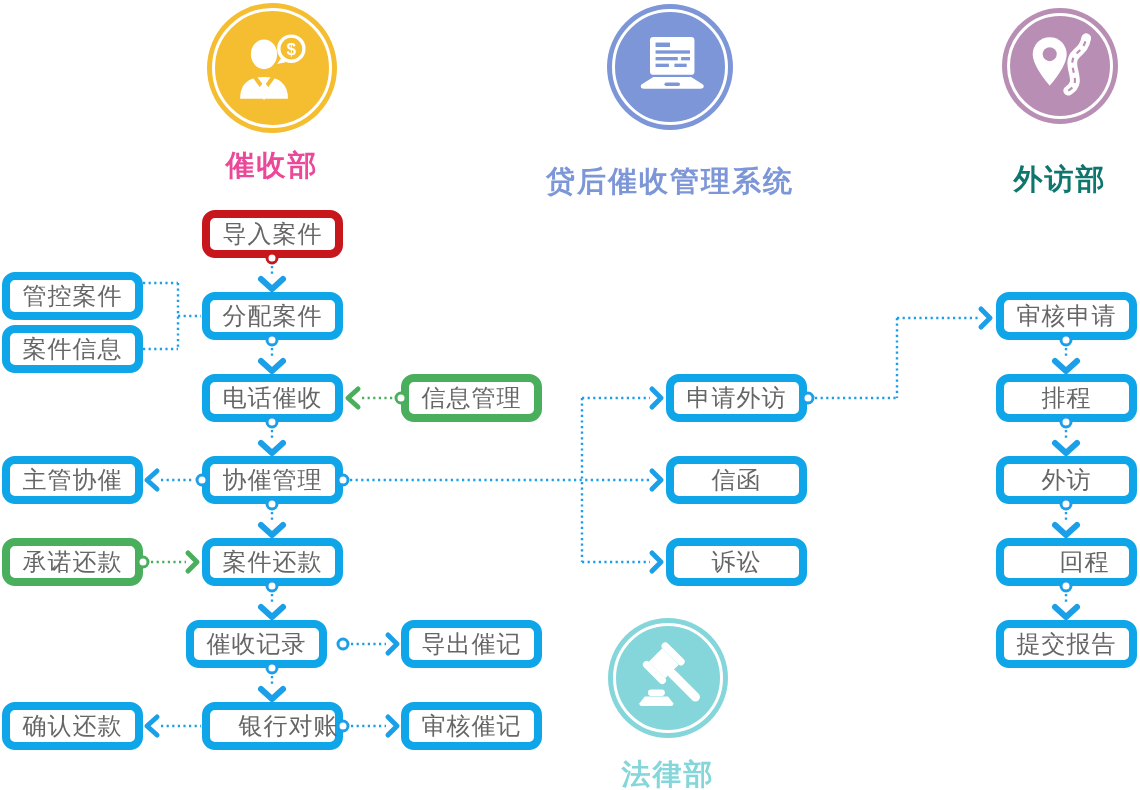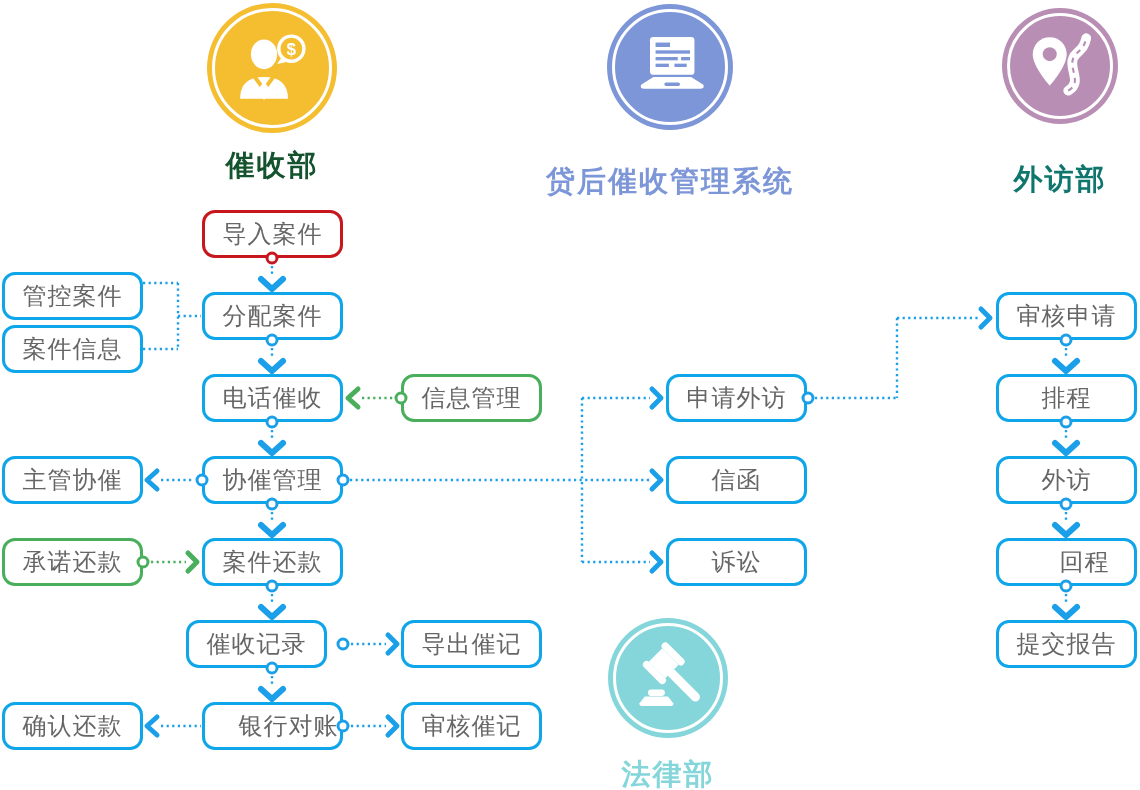--- a/index.html
+++ b/index.html
@@ -12,21 +12,21 @@
   
   .dept{position:absolute;display:flex;flex-direction:column;align-items:center;}
   .disc{position:relative;border-radius:50%;display:flex;align-items:center;justify-content:center;}
   .disc::after{content:"";position:absolute;inset:5px;border:3px solid #fff;border-radius:50%;}
   .disc svg{position:relative;z-index:2;}
   .dept-label{font-weight:bold;font-size:29px;letter-spacing:2px;white-space:nowrap;}
 
   
   .node{
     position:absolute;width:141px;height:48px;box-sizing:border-box;
-    border:3px solid #0ea5e9;border-radius:13px;background:#fff;
+    border:8px solid #0ea5e9;border-radius:13px;background:#fff;
     display:flex;align-items:center;justify-content:center;z-index:2;
   }
   .node span{font-size:24px;color:#666;letter-spacing:1px;white-space:nowrap;}
   .node.red{border-color:#C8161D;}
   .node.green{border-color:#4AAF5D;}
 
   
   svg.wires{position:absolute;left:0;top:0;z-index:3;pointer-events:none;}
   .dot {fill:none;stroke:#1C9FE9;stroke-width:2.4;stroke-dasharray:2.2 3.4;}
   .dotg{fill:none;stroke:#4AAF5D;stroke-width:2.4;stroke-dasharray:2.2 3.4;}
@@ -47,21 +47,21 @@
       <svg width="82" height="82" viewBox="0 0 72 72">
         <ellipse cx="29" cy="24" rx="11.5" ry="13" fill="#fff"></ellipse>
         <path d="M8 63 Q8 44 29 44 Q50 44 50 63 Z" fill="#fff"></path>
         <path d="M21 44 L29 55 L37 44" stroke="#F5BD30" stroke-width="3.5" fill="none"></path>
         <path d="M29 48 l4.5 5.5 -4.5 11 -4.5 -11 Z" fill="#fff"></path>
         <circle cx="53" cy="19" r="11" fill="none" stroke="#fff" stroke-width="3"></circle>
         <path d="M44.5 26.5 l-4 6 7.5 -1.5 Z" fill="#fff"></path>
         <text x="53" y="25" font-size="15" font-weight="bold" fill="#fff" text-anchor="middle">$</text>
       </svg>
     </div>
-    <div class="dept-label" style="margin-top:13px;color:#14532d;">催收部</div>
+    <div class="dept-label" style="margin-top:13px;color:#ec4899;">催收部</div>
   </div>
 
   <div class="dept" style="left:470px;top:4px;width:400px;">
     <div class="disc" style="width:126px;height:126px;background:#7D96D8;">
       <svg width="80" height="80" viewBox="0 0 72 72">
         <rect x="18" y="9" width="40" height="34" rx="3" fill="#fff"></rect>
         <rect x="23" y="14" width="13" height="4" fill="#7D96D8"></rect>
         <rect x="23" y="21" width="31" height="3" fill="#7D96D8"></rect>
         <rect x="23" y="27" width="20" height="3" fill="#7D96D8"></rect>
         <rect x="46" y="27" width="8" height="3" fill="#7D96D8"></rect>

